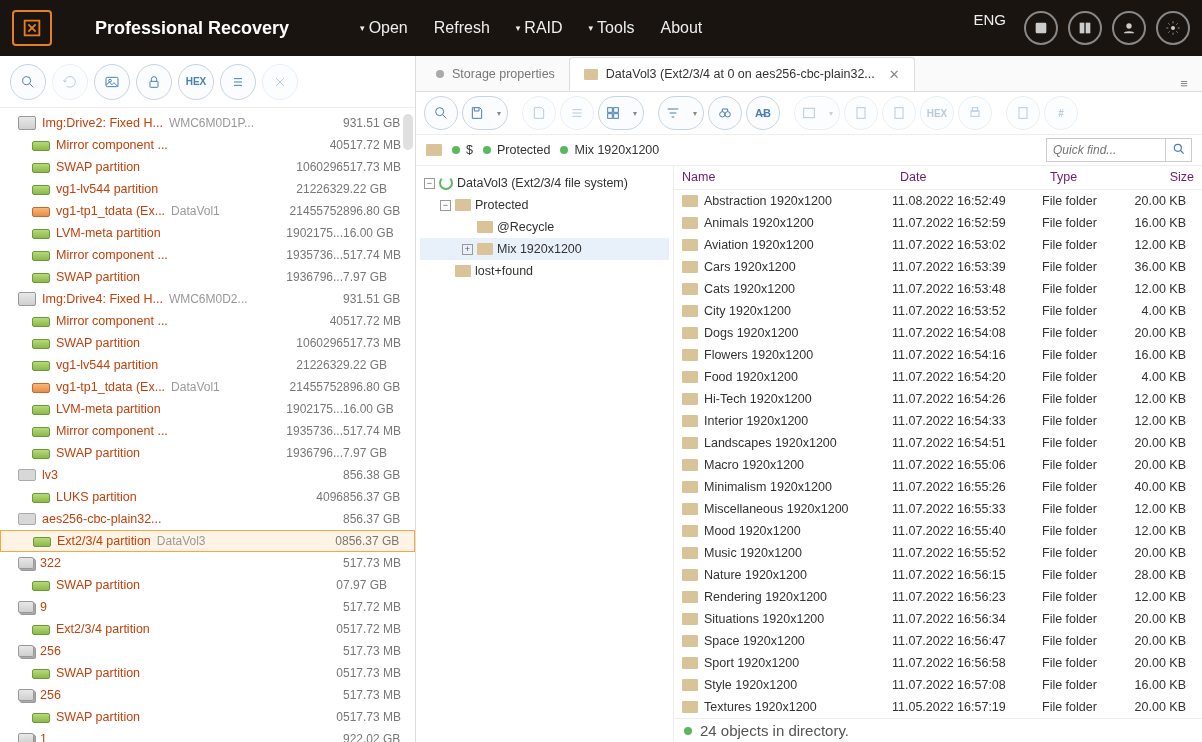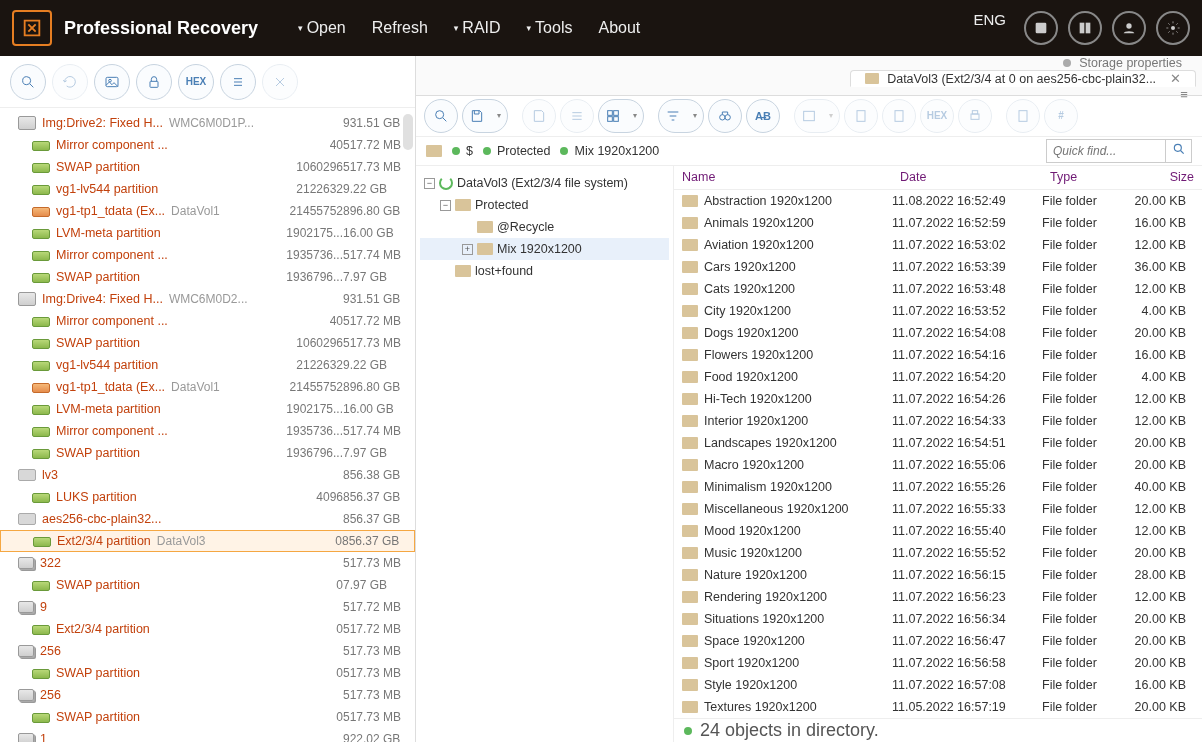--- a/index.html
+++ b/index.html
@@ -1,18 +1,18 @@
 <!DOCTYPE html>
 <html><head>
 <meta charset="utf-8">
 <style>
 * { margin:0; padding:0; box-sizing:border-box; font-family: "Segoe UI", Tahoma, sans-serif; }
 body { width:1202px; height:742px; background:#fff; overflow:hidden; font-size:13px; color:#333; }
 
-.hdr { height:56px; background:#1a1410; display:flex; align-items:center; padding:0 12px; color:#fff; }
+.hdr { height:56px; background:#1a1410; display:flex; align-items:center; padding:0 12px; color:#fff;gap:31px; }
 .logo { width:40px; height:36px; border:2px solid #e67e22; border-radius:4px; display:flex; align-items:center; justify-content:center; margin-right:12px; }
 .logo svg { width:22px; height:22px; }
 .appname { font-size:18px; font-weight:600; color:#fff; margin-right:40px; }
 .menu { display:flex; gap:26px; }
 .menu-item { color:#eee; font-size:16px; cursor:pointer; display:flex; align-items:center; gap:4px; }
 .menu-item .caret { font-size:9px; }
 .hdr-right { margin-left:auto; display:flex; gap:10px; }
 .lang { color:#eee; font-size:15px; margin-right:8px; }
 .hbtn { width:34px; height:34px; border:2px solid #888; border-radius:50%; display:flex; align-items:center; justify-content:center; cursor:pointer; }
 .hbtn svg { width:16px; height:16px; fill:#ccc; }
@@ -38,21 +38,21 @@
 .ic-part { background:linear-gradient(#b8d878,#8cb84c); border:1px solid #6a9a3a; border-radius:2px; height:10px; margin-top:2px; }
 .ic-part-t { background:linear-gradient(#f5b878,#e58c4c); border:1px solid #c56a2a; border-radius:2px; height:10px; margin-top:2px; }
 .ic-vol { background:#d8d8d8; border:1px solid #aaa; border-radius:2px; height:12px; position:relative; }
 .tname { flex:0 1 auto; white-space:nowrap; overflow:hidden; text-overflow:ellipsis; color:#c2410c; }
 .tlabel { color:#999; margin-left:6px; font-size:12px; white-space:nowrap; overflow:hidden; text-overflow:ellipsis;text-align:center; }
 .tspacer { flex:1; }
 .tnum { color:#777; font-size:12px; text-align:right; min-width:64px; }
 .tsize { color:#777; font-size:12px; text-align:left; min-width:64px; padding-right:4px; }
 .scroll-thumb { position:absolute; right:2px; top:6px; width:10px; height:36px; background:#e0e0e0; border-radius:5px; }
 
-.tabs { height:40px; display:flex; border-bottom:1px solid #ddd; background:#fafafa; align-items:flex-end; padding:0 6px;flex-direction:column; }
+.tabs { height:40px; display:flex; border-bottom:1px solid #ddd; background:#fafafa; align-items:flex-end; padding:0 6px; }
 .tab { height:34px; padding:0 14px; display:flex; align-items:center; gap:8px; font-size:12.5px; cursor:pointer; position:relative; }
 .tab.inactive { color:#777; }
 .tab.active { background:#fff; border:1px solid #ddd; border-bottom:1px solid #fff; border-radius:4px 4px 0 0; color:#333; }
 .tab .dot { width:8px; height:8px; background:#aaa; border-radius:50%; }
 .tab .fold { width:14px; height:11px; background:#d9c49a; border-radius:1px; }
 .tab-close { font-size:13px; color:#888; margin-left:6px; }
 .tab-menu { margin-left:auto; width:24px; text-align:center; color:#888; cursor:pointer; }
 
 .rtb { height:48px; display:flex; align-items:center; padding:0 8px; gap:4px; border-bottom:1px solid #eee; }
 .rtb .tbtn { width:34px; height:34px; }
@@ -87,21 +87,21 @@
 .c-type { width:82px; }
 .c-size { width:78px; text-align:right; padding-right:16px; }
 .lbody { flex:1; overflow-y:auto; }
 .lrow { display:flex; height:22px; align-items:center; font-size:12.5px; color:#333; cursor:pointer; }
 .lrow .fold { width:16px; height:12px; background:#d9c49a; border-radius:1px; margin:0 6px 0 8px; }
 .lrow .c-name { flex:1; white-space:nowrap; overflow:hidden; }
 .lrow .c-date { width:150px; color:#333; }
 .lrow .c-type { width:82px; }
 .lrow .c-size { width:78px; text-align:right; padding-right:16px; }
 
-.status { height:24px; border-top:1px solid #eee; display:flex; align-items:center; padding:0 10px; gap:8px; font-size:18px; color:#555; }
+.status { height:24px; border-top:1px solid #eee; display:flex; align-items:center; padding:0 10px; gap:8px; font-size:15px; color:#555; }
 .status .gdot { width:8px; height:8px; background:#5cb85c; border-radius:50%; }
 </style>
 </head>
 <body>
 
 <div class="hdr">
   <div class="logo">
     <svg viewBox="0 0 24 24">
         <path d="M4 4h16v16H4z M8 8l8 8 M16 8l-8 8" stroke="#e67e22" stroke-width="2" fill="none"></path>
       </svg>

